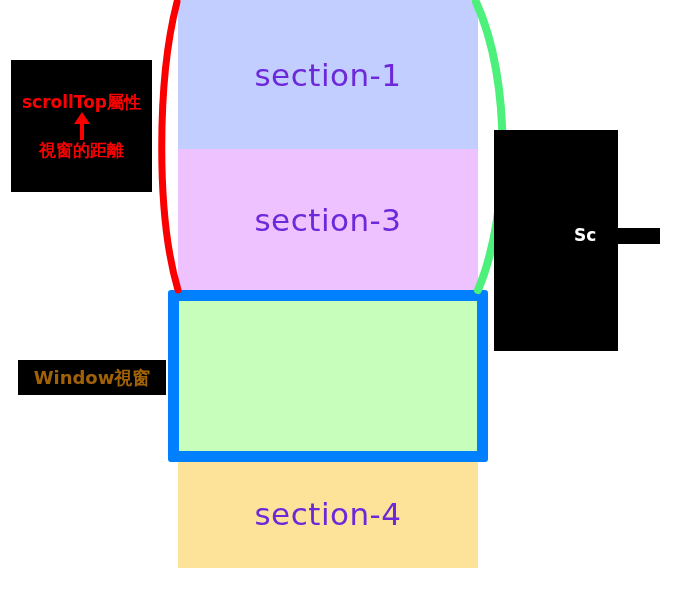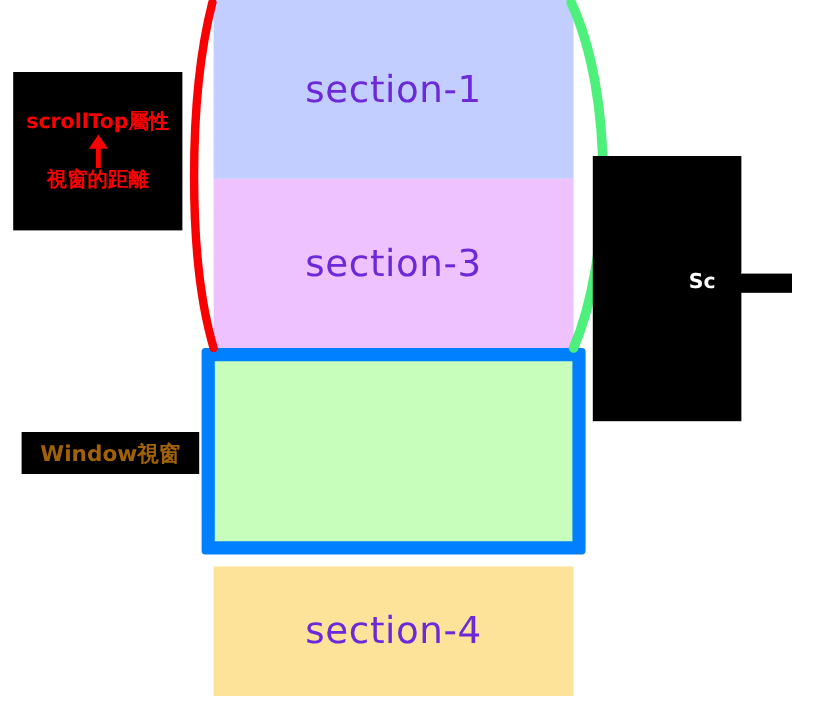--- a/index.html
+++ b/index.html
@@ -28,21 +28,21 @@
   }
   .section-label {
     font-size: 31px;
     color: #6d28d9;
     letter-spacing: 0.5px;
     font-family: "DejaVu Sans", "Liberation Sans", sans-serif;
   }
   #section-1 { top: 0px;   height: 149px; background: #c2ceff; }
   #section-2 { top: 149px; height: 142px; background: #eec2ff; }
   #section-3 { top: 291px; height: 171px; background: transparent; }
-  #section-4 { top: 472px; height: 108px; background: #fde399; }
+  #section-4 { top: 460px; height: 108px; background: #fde399; }
 
   
   #viewport-frame {
     position: absolute;
     left: 168px;
     top: 290px;
     width: 320px;
     height: 172px;
     background: #c8febb;
     border: 11px solid #0080ff;

